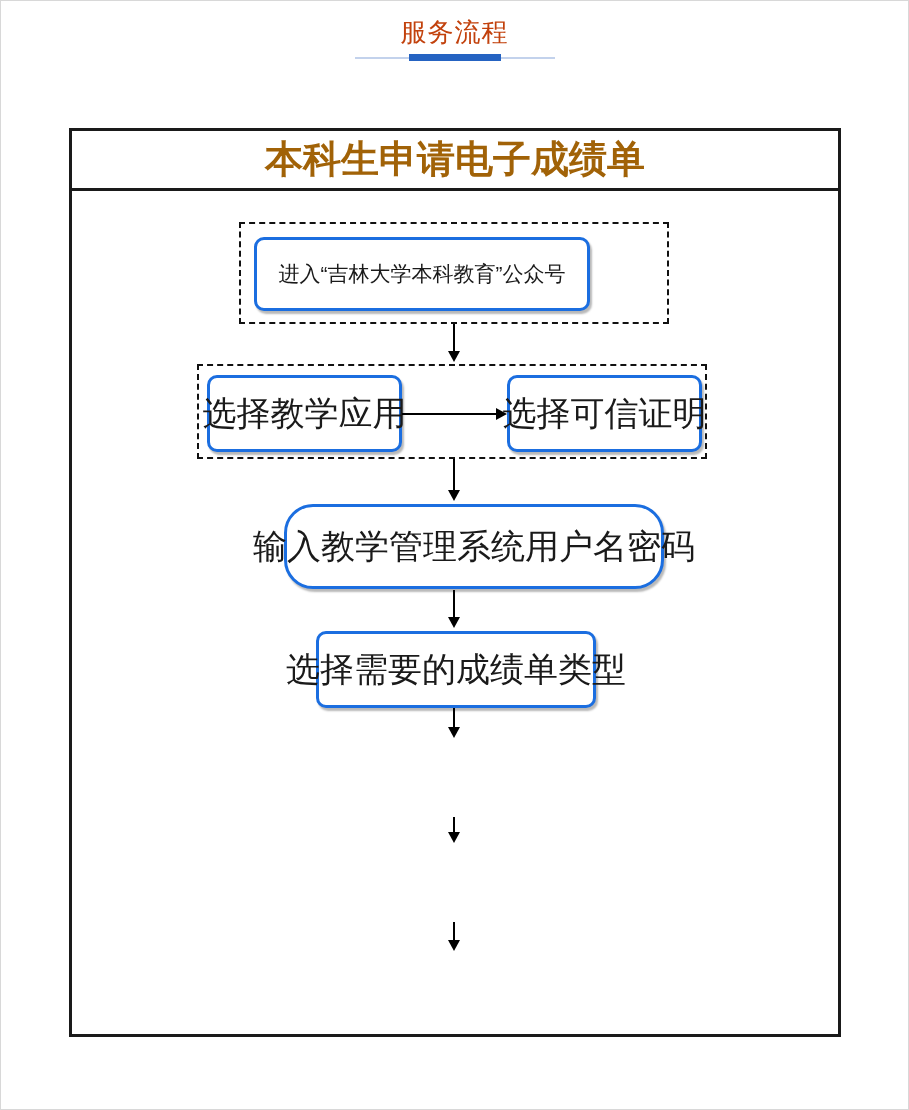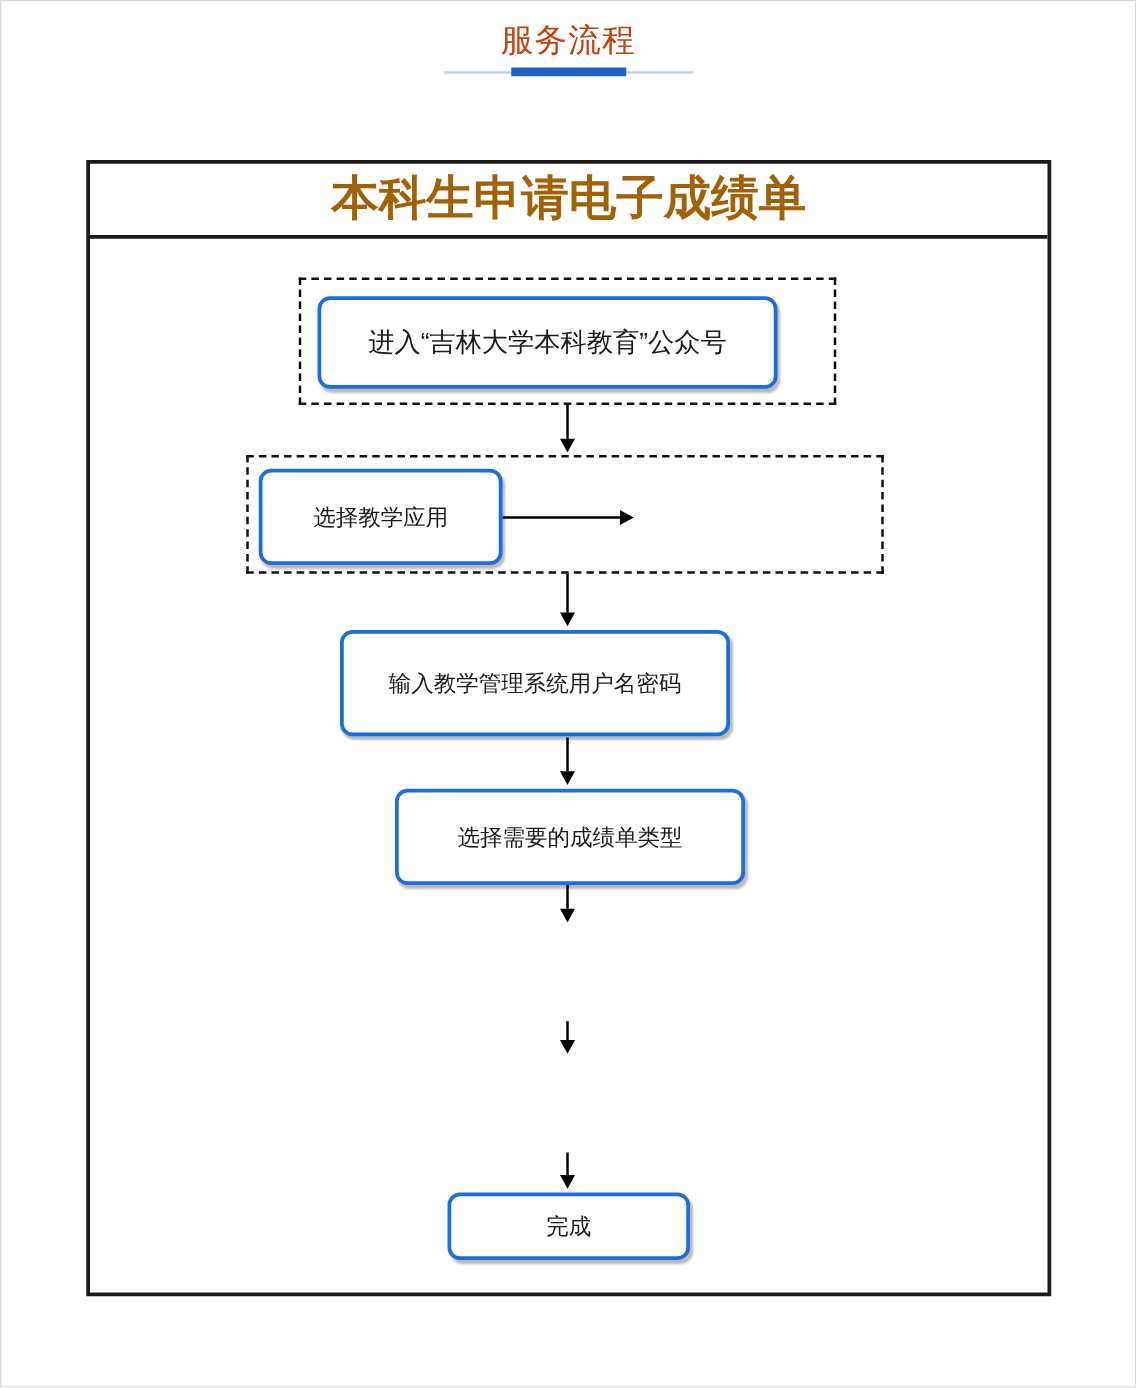--- a/index.html
+++ b/index.html
@@ -44,26 +44,26 @@
     border:2px dashed #111;background:transparent;
   }
   .d1{left:238px;top:221px;width:430px;height:102px;}
   .d2{left:196px;top:363px;width:510px;height:95px;}
   
   .node{
     position:absolute;box-sizing:border-box;
     background:#fff;border:3px solid #1b6ee0;border-radius:10px;
     box-shadow:2px 3px 2px rgba(0,0,0,0.28);
     display:flex;align-items:center;justify-content:center;
-    font-size:18px;color:#1a1a1a;text-align:center;white-space:nowrap;
+    font-size:34px;color:#1a1a1a;text-align:center;white-space:nowrap;
   }
-  .n1{left:253px;top:236px;width:368px;height:74px;font-size:21px;}
+  .n1{left:253px;top:236px;width:336px;height:74px;font-size:21px;}
   .nA{left:206px;top:374px;width:195px;height:77px;}
   .nB{left:506px;top:374px;width:195px;height:77px;}
-  .n3{left:271px;top:503px;width:312px;height:85px;}
+  .n3{left:283px;top:503px;width:380px;height:85px;border-radius:29px;}
   .n4{left:315px;top:630px;width:280px;height:77px;}
   .n5{left:357px;top:740px;width:194px;height:76px;}
   .n6{left:357px;top:845px;width:194px;height:76px;}
   .n7{left:357px;top:953px;width:194px;height:54px;}
   
   .v-arrow{
     position:absolute;left:452px;width:2px;background:#000;
   }
   .v-arrow::after{
     content:"";position:absolute;left:-5px;bottom:-11px;
@@ -102,32 +102,32 @@
   <div class="chart-title">本科生申请电子成绩单</div>
 
   <div class="dashed d1"></div>
   <div class="node n1">进入“吉林大学本科教育”公众号</div>
 
   <div class="v-arrow a1"></div>
 
   <div class="dashed d2"></div>
   <div class="node nA">选择教学应用</div>
   <div class="h-arrow"></div>
+  <div class="node nB">选择可信证明</div>
 
   <div class="v-arrow a2"></div>
 
   <div class="node n3">输入教学管理系统用户名密码</div>
 
   <div class="v-arrow a3"></div>
 
   <div class="node n4">选择需要的成绩单类型</div>
 
   <div class="v-arrow a4"></div>
 
 
   <div class="v-arrow a5"></div>
 
 
   <div class="v-arrow a6"></div>
 
-  <div class="node n7">完成</div>
 
 </div>
 
 </body></html>

